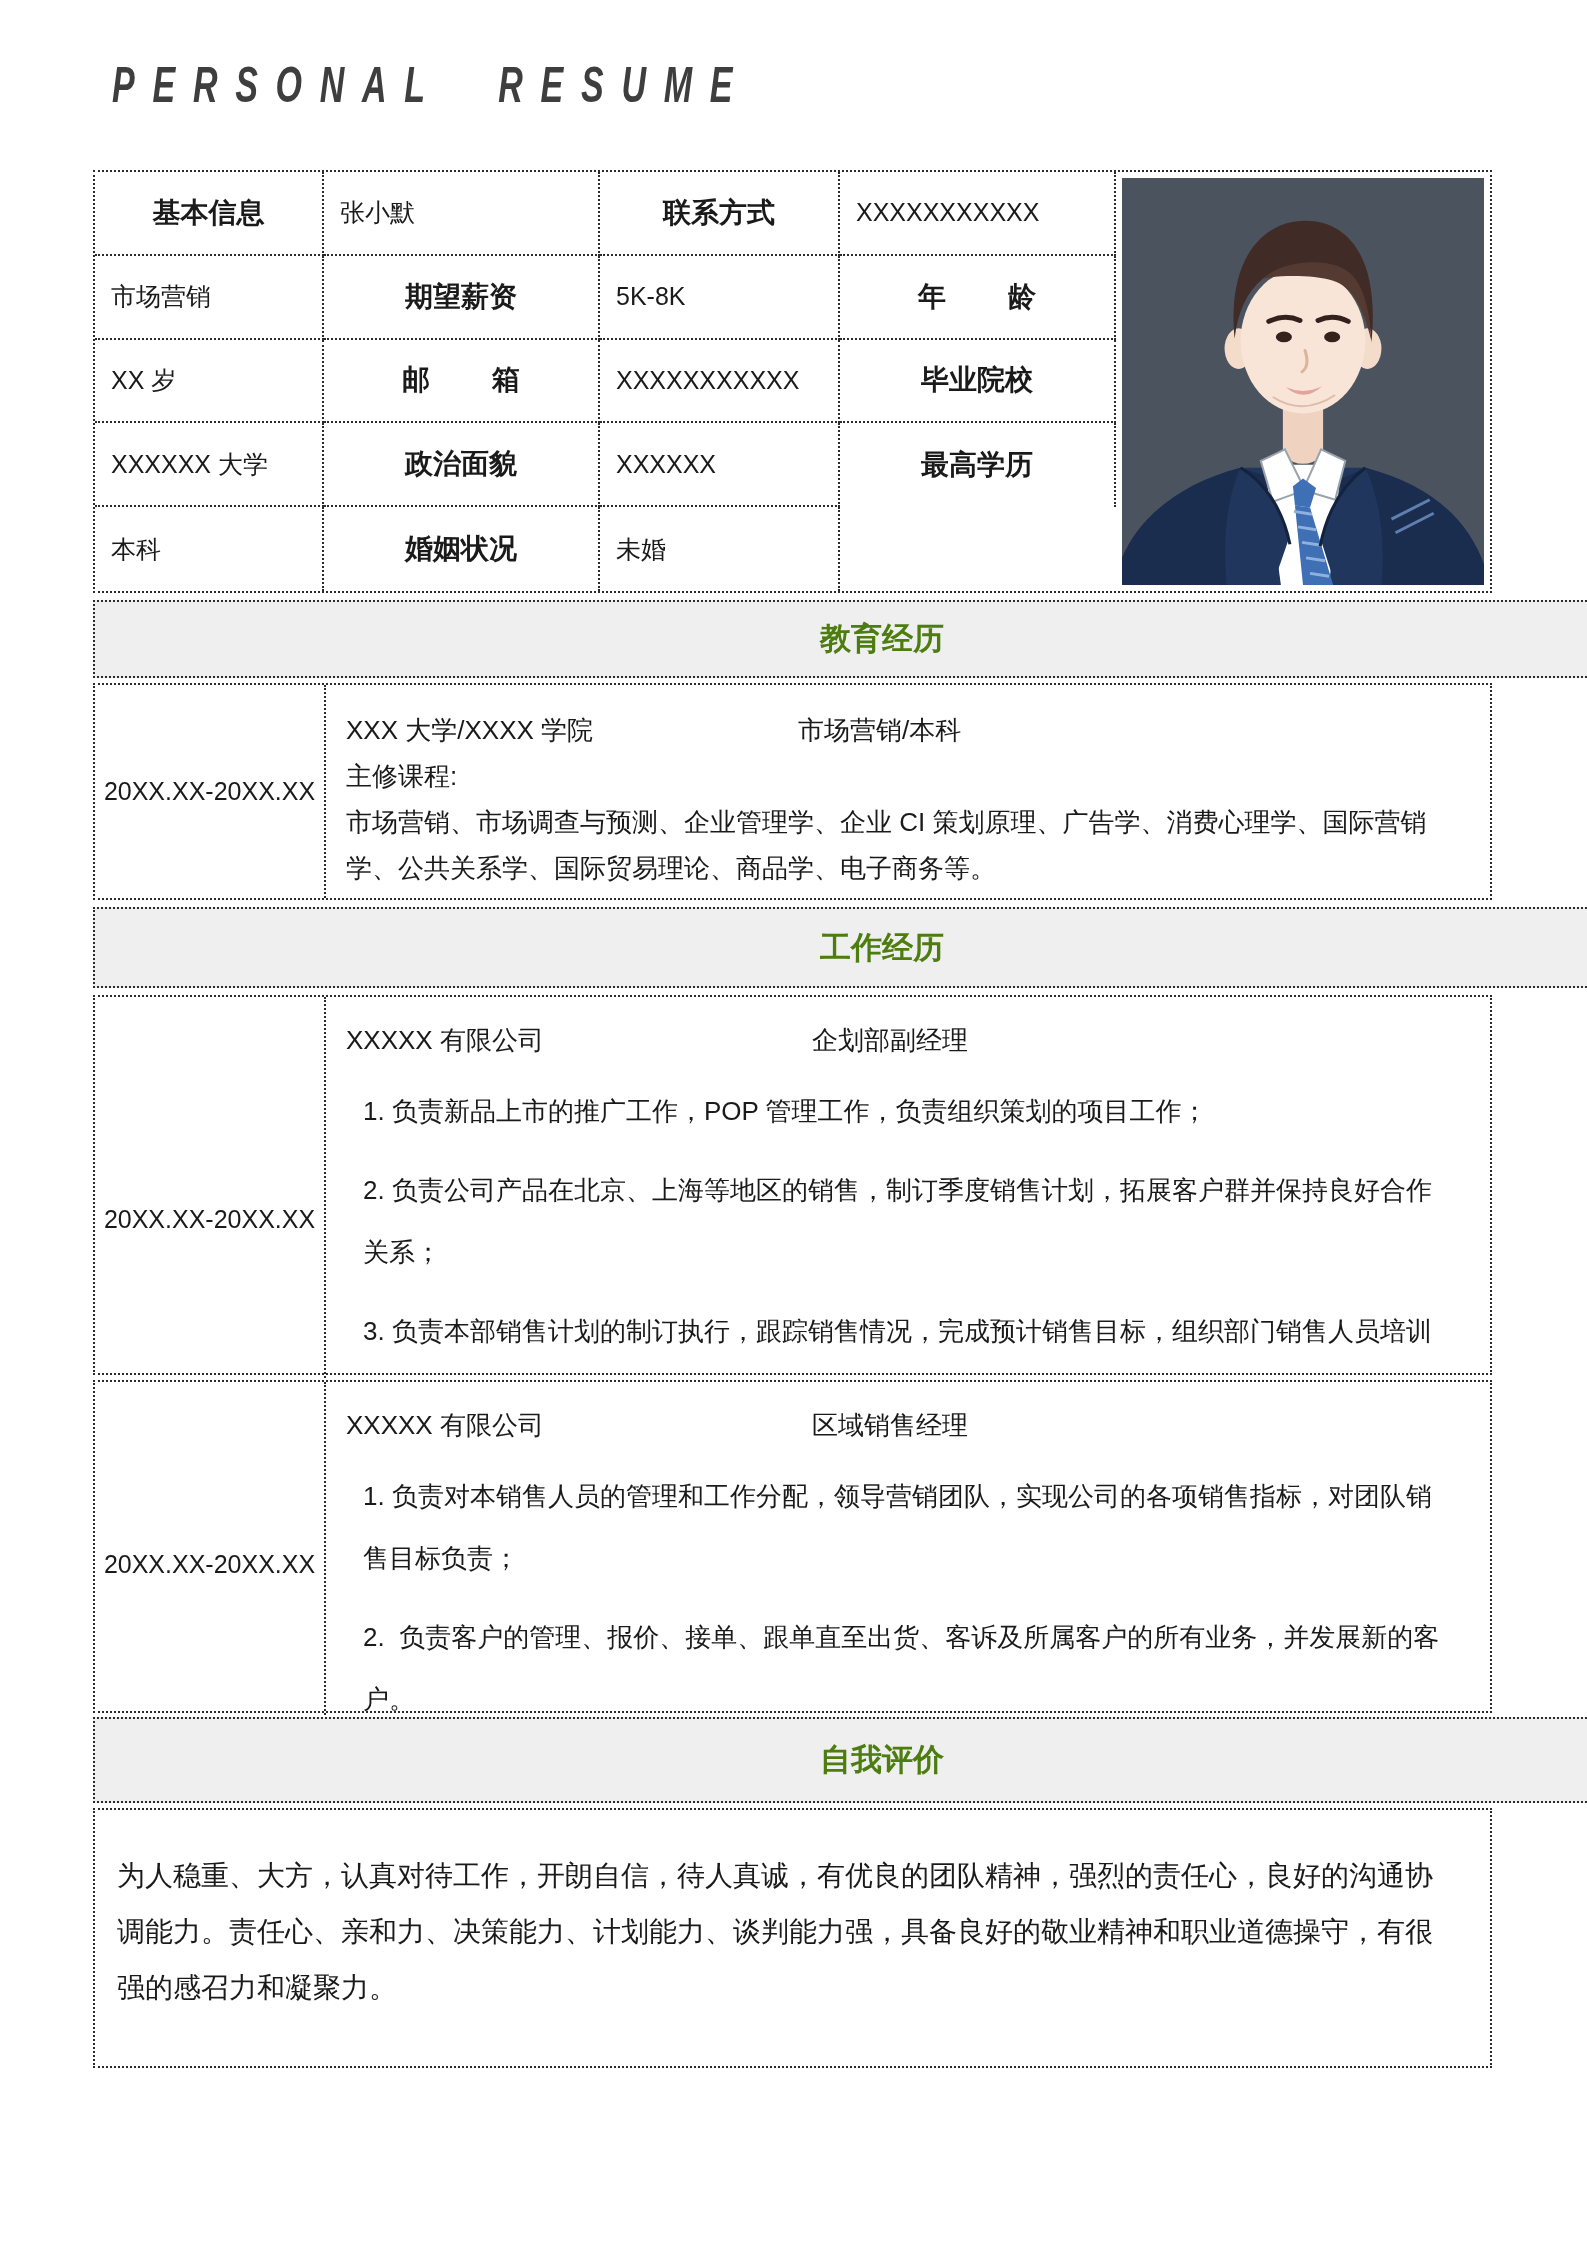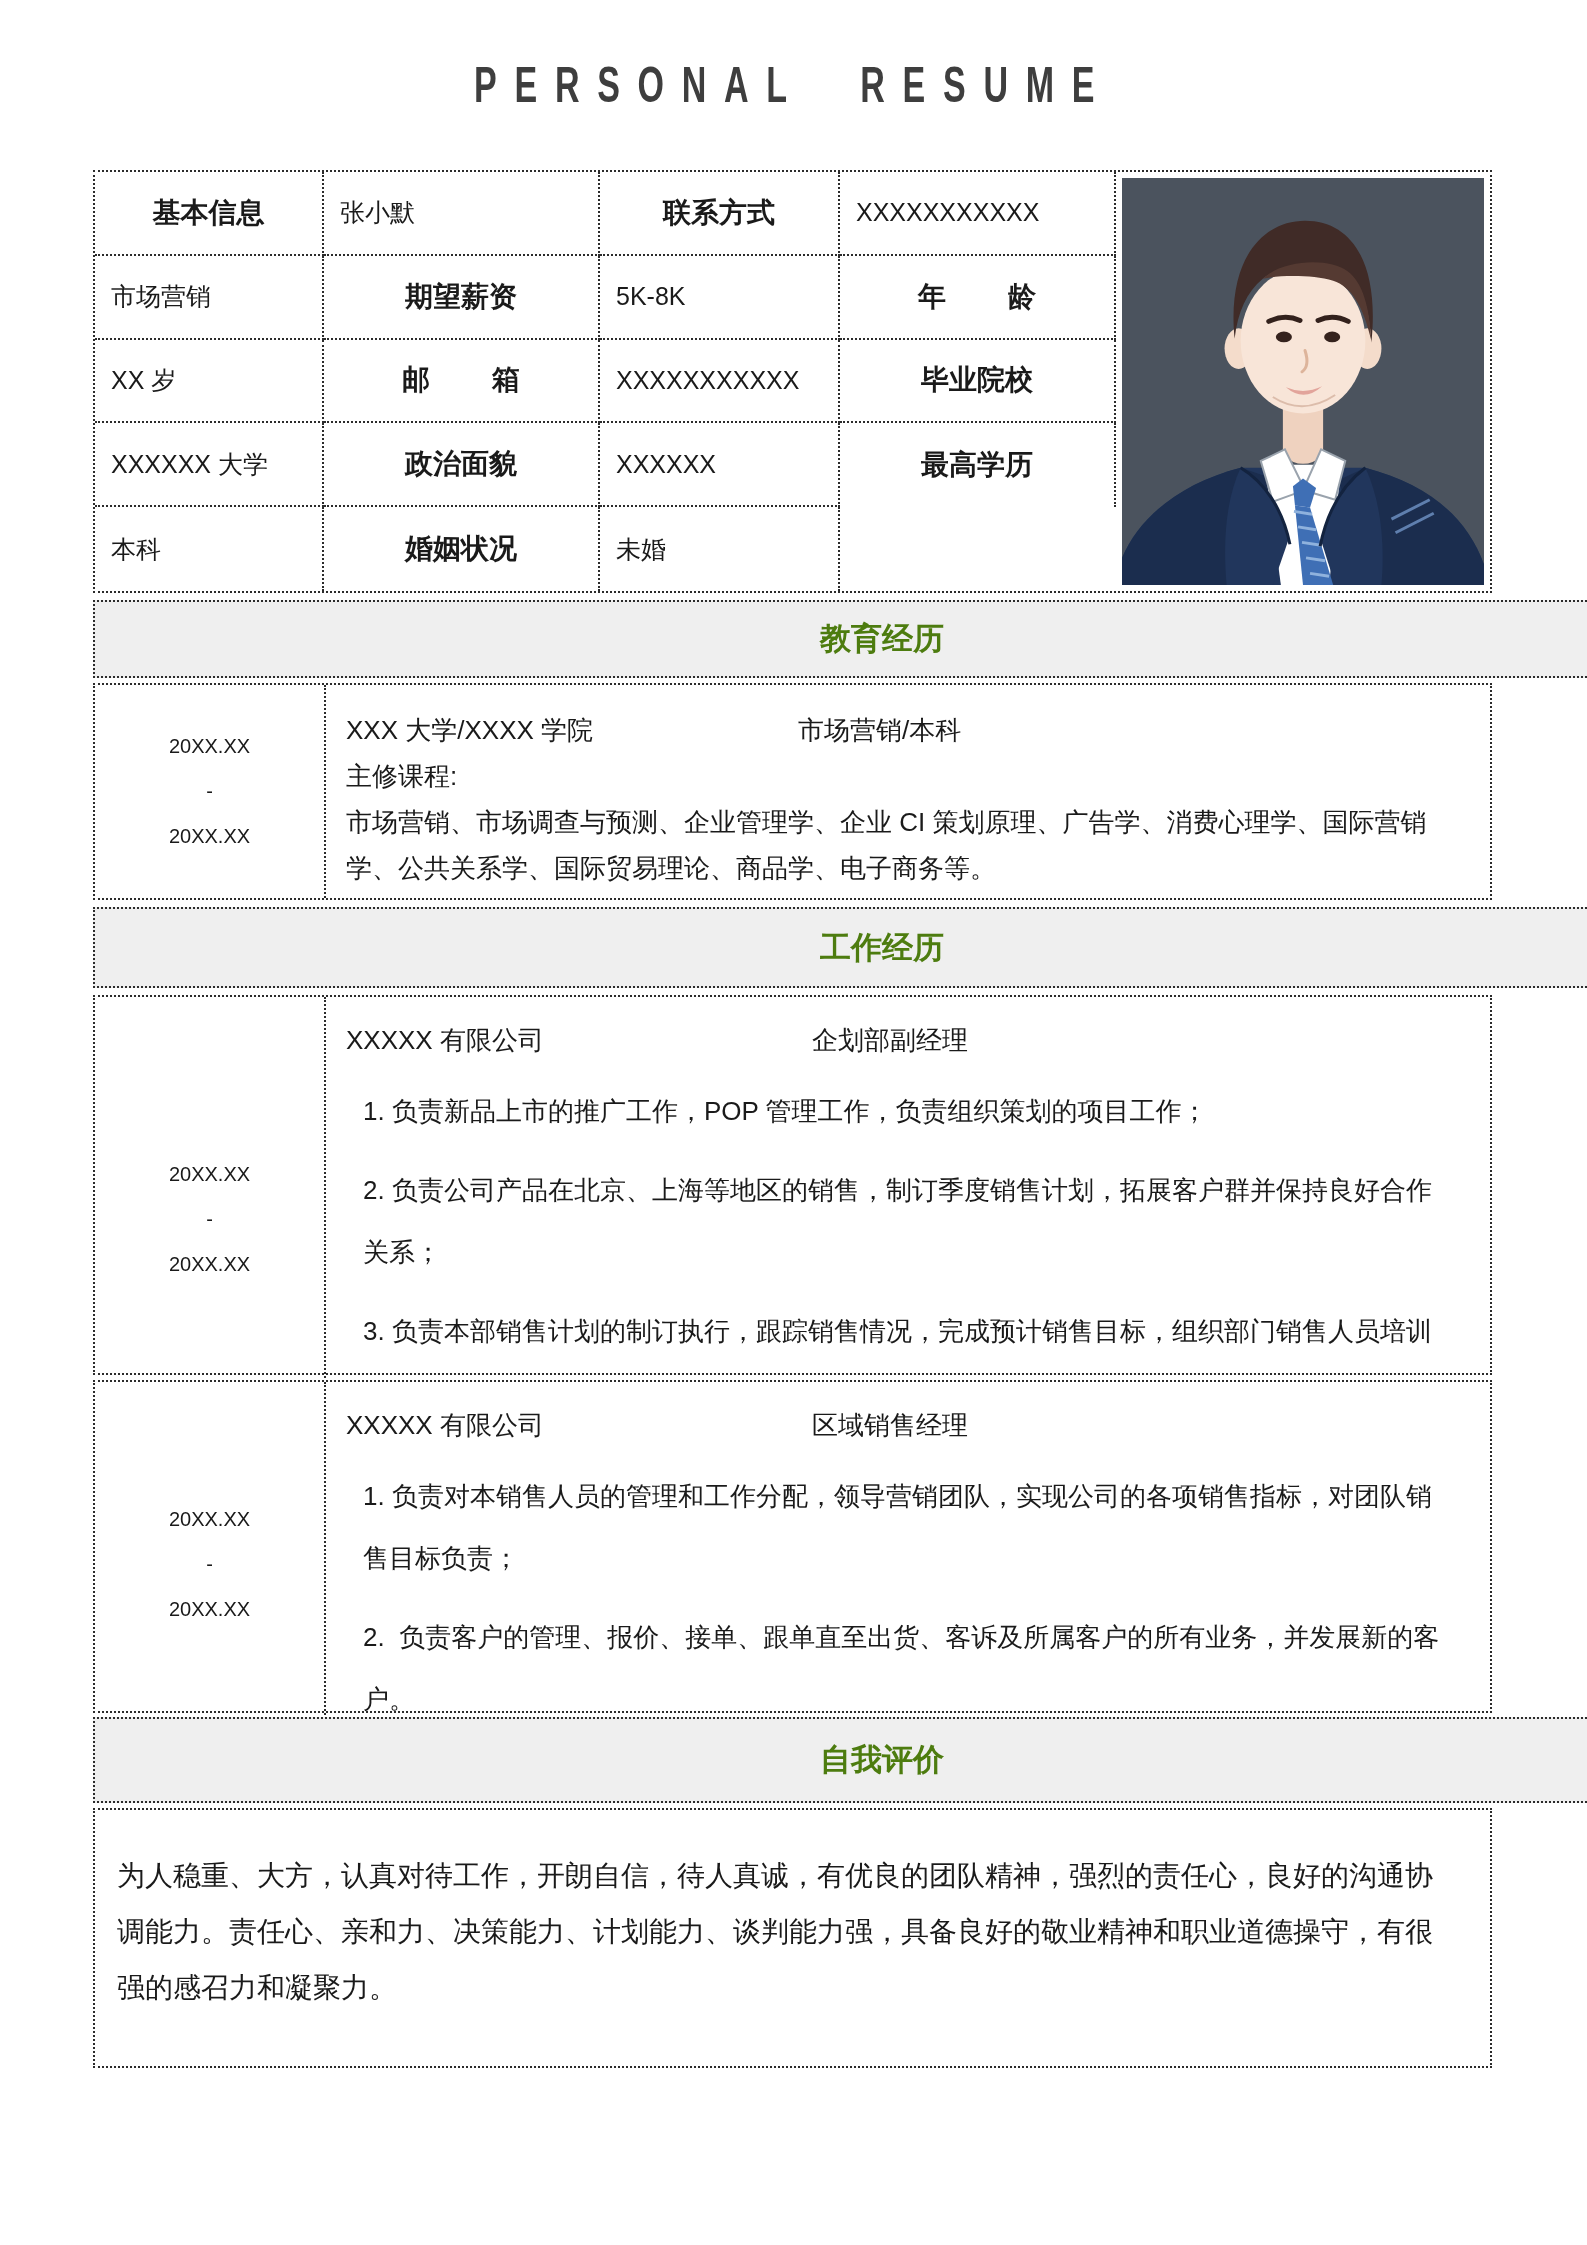--- a/index.html
+++ b/index.html
@@ -7,21 +7,21 @@
     position:relative;
     width:1587px;height:2245px;
     background:#ffffff;
     font-family:"Liberation Sans", sans-serif;
     color:#1a1a1a;
     overflow:hidden;
   }
   
   .title-wrap{
     position:absolute;left:0;top:58px;width:100%;
-    display:flex;justify-content:center;
+    display:flex;justify-content:flex-start;font-style:italic;
   }
   .title{
     font-size:46px;font-weight:600;color:#3e3e3e;
     letter-spacing:0.52em;word-spacing:0.85em;
     transform:scale(0.74,1.08);transform-origin:center;
     white-space:nowrap;
   }
   
   .dbox{border:2px dotted #2b2b2b;box-sizing:border-box;position:absolute;background:#fff;}
   
@@ -44,22 +44,22 @@
     display:flex;align-items:center;justify-content:center;
     font-size:31px;font-weight:bold;color:#4d7c0f;
   }
   .band-edu{top:600px;height:78px;}
   .band-work{top:907px;height:81px;}
   .band-self{top:1717px;height:86px;}
   
   .split{display:grid;grid-template-columns:231px 1fr;}
   .period-col{
     border-right:2px dotted #2b2b2b;
-    display:flex;flex-direction:column;align-items:center;justify-content:center;
-    font-size:20px;line-height:1.15;text-align:right;
+    display:flex;align-items:center;justify-content:center;
+    font-size:25px;line-height:1.15;text-align:right;
   }
   .period-col .sep{margin:22px 0;}
   .edu-box{left:93px;top:683px;width:1399px;height:217px;}
   .edu-content{padding:22px 26px 0 20px;font-size:26px;line-height:46px;}
   .edu-line1{display:flex;}
   .edu-school{display:inline-block;width:452px;}
   .work-box1{left:93px;top:995px;width:1399px;height:380px;}
   .work-box2{left:93px;top:1380px;width:1399px;height:333px;}
   .work-content{padding:20px 30px 0 20px;font-size:26px;}
   .company-line{display:flex;line-height:46px;margin-bottom:12px;}

